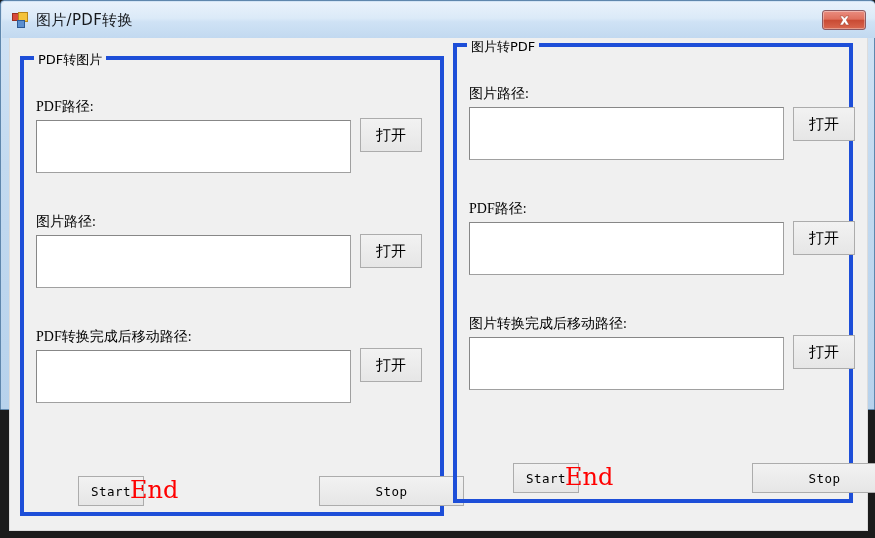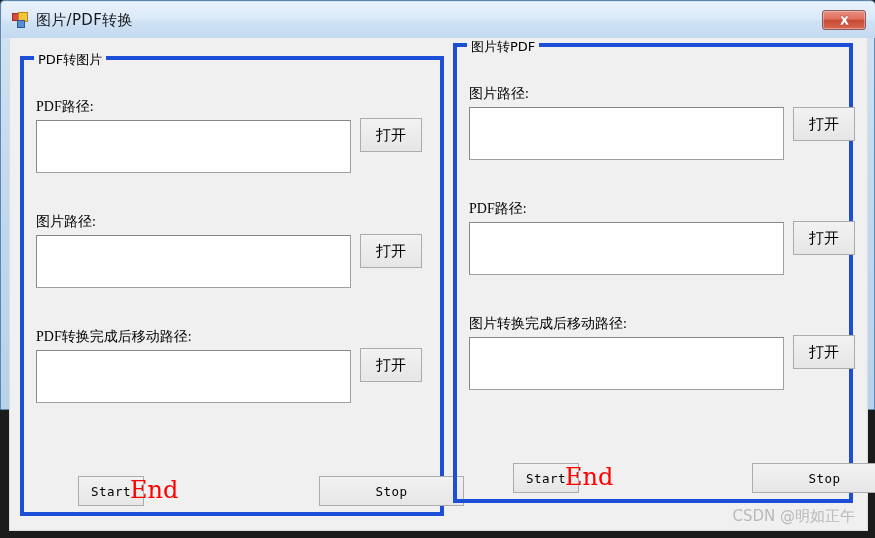--- a/index.html
+++ b/index.html
@@ -260,16 +260,15 @@
 
       <div class="btn mono-btn" style="left:14px; top:416px; width:66px; height:30px;">
         <span>Start</span>
       </div>
       <span class="end-label" style="left:96px; top:418px;">End</span>
       <div class="btn mono-btn" style="left:253px; top:416px; width:145px; height:30px;">
         <span>Stop</span>
       </div>
     </div>
 
-    <div class="watermark">CSDN @明如正午</div>
 
   </div>
 </div>
 
 </body></html>

